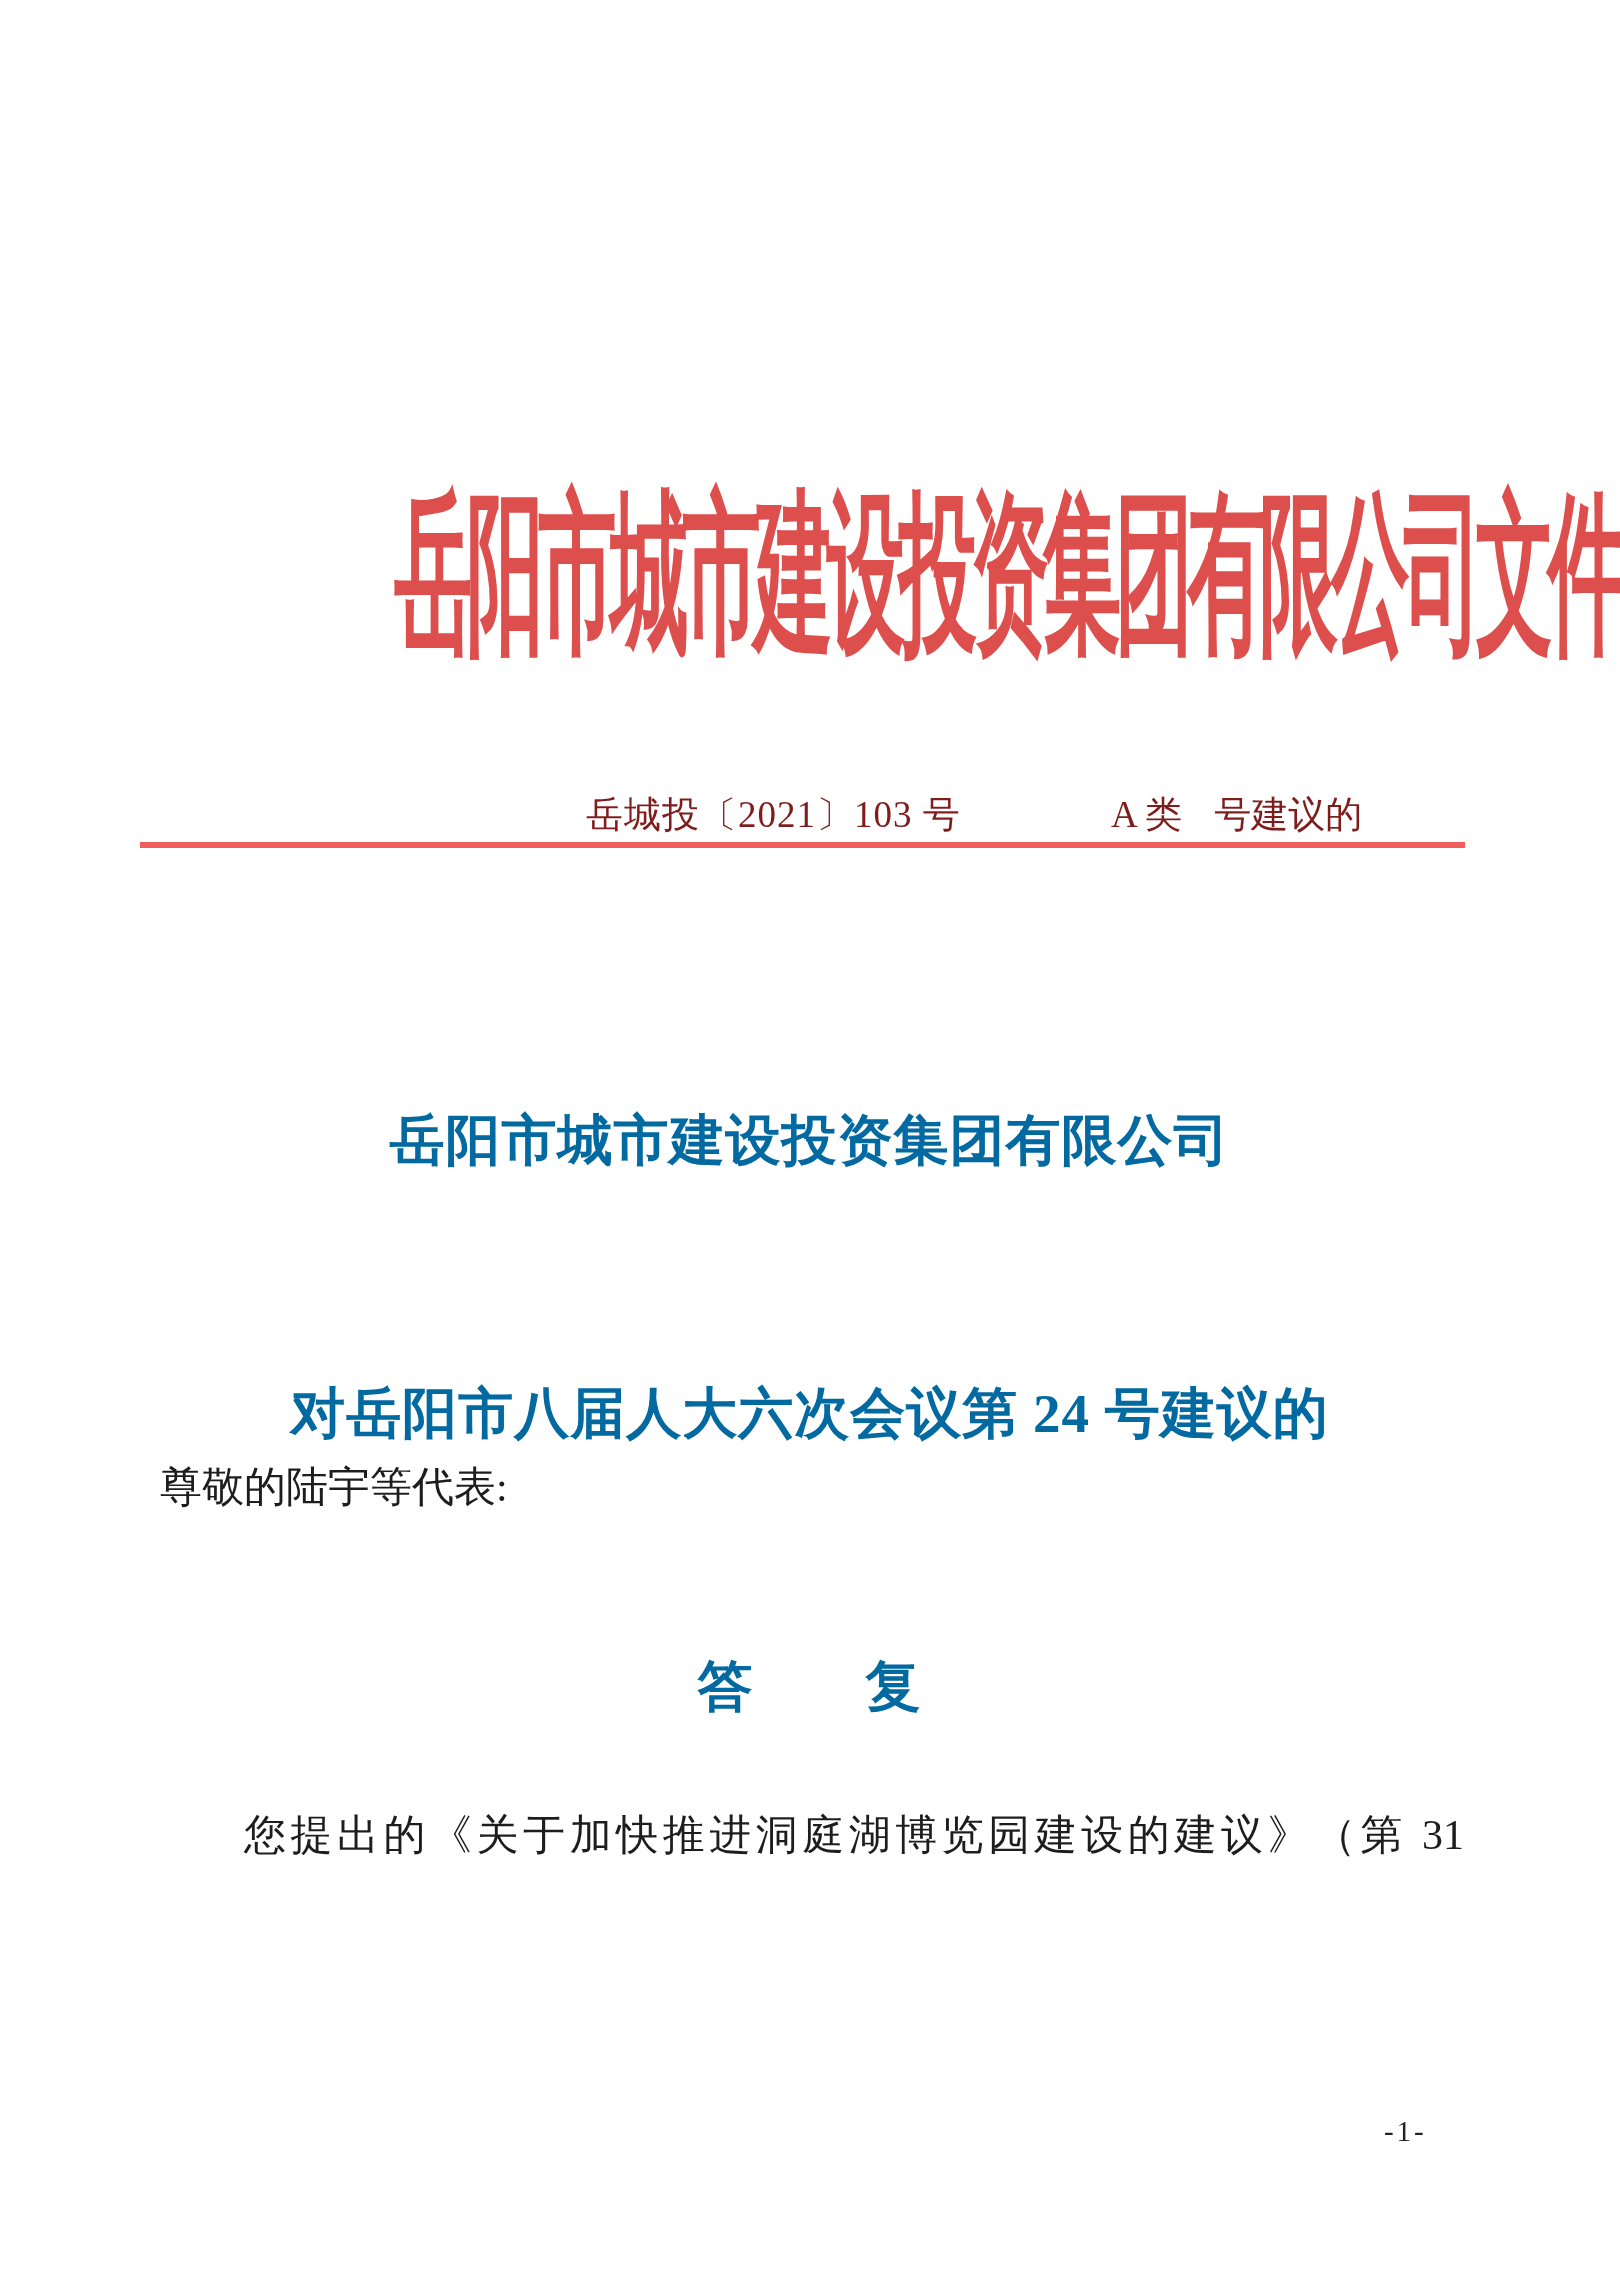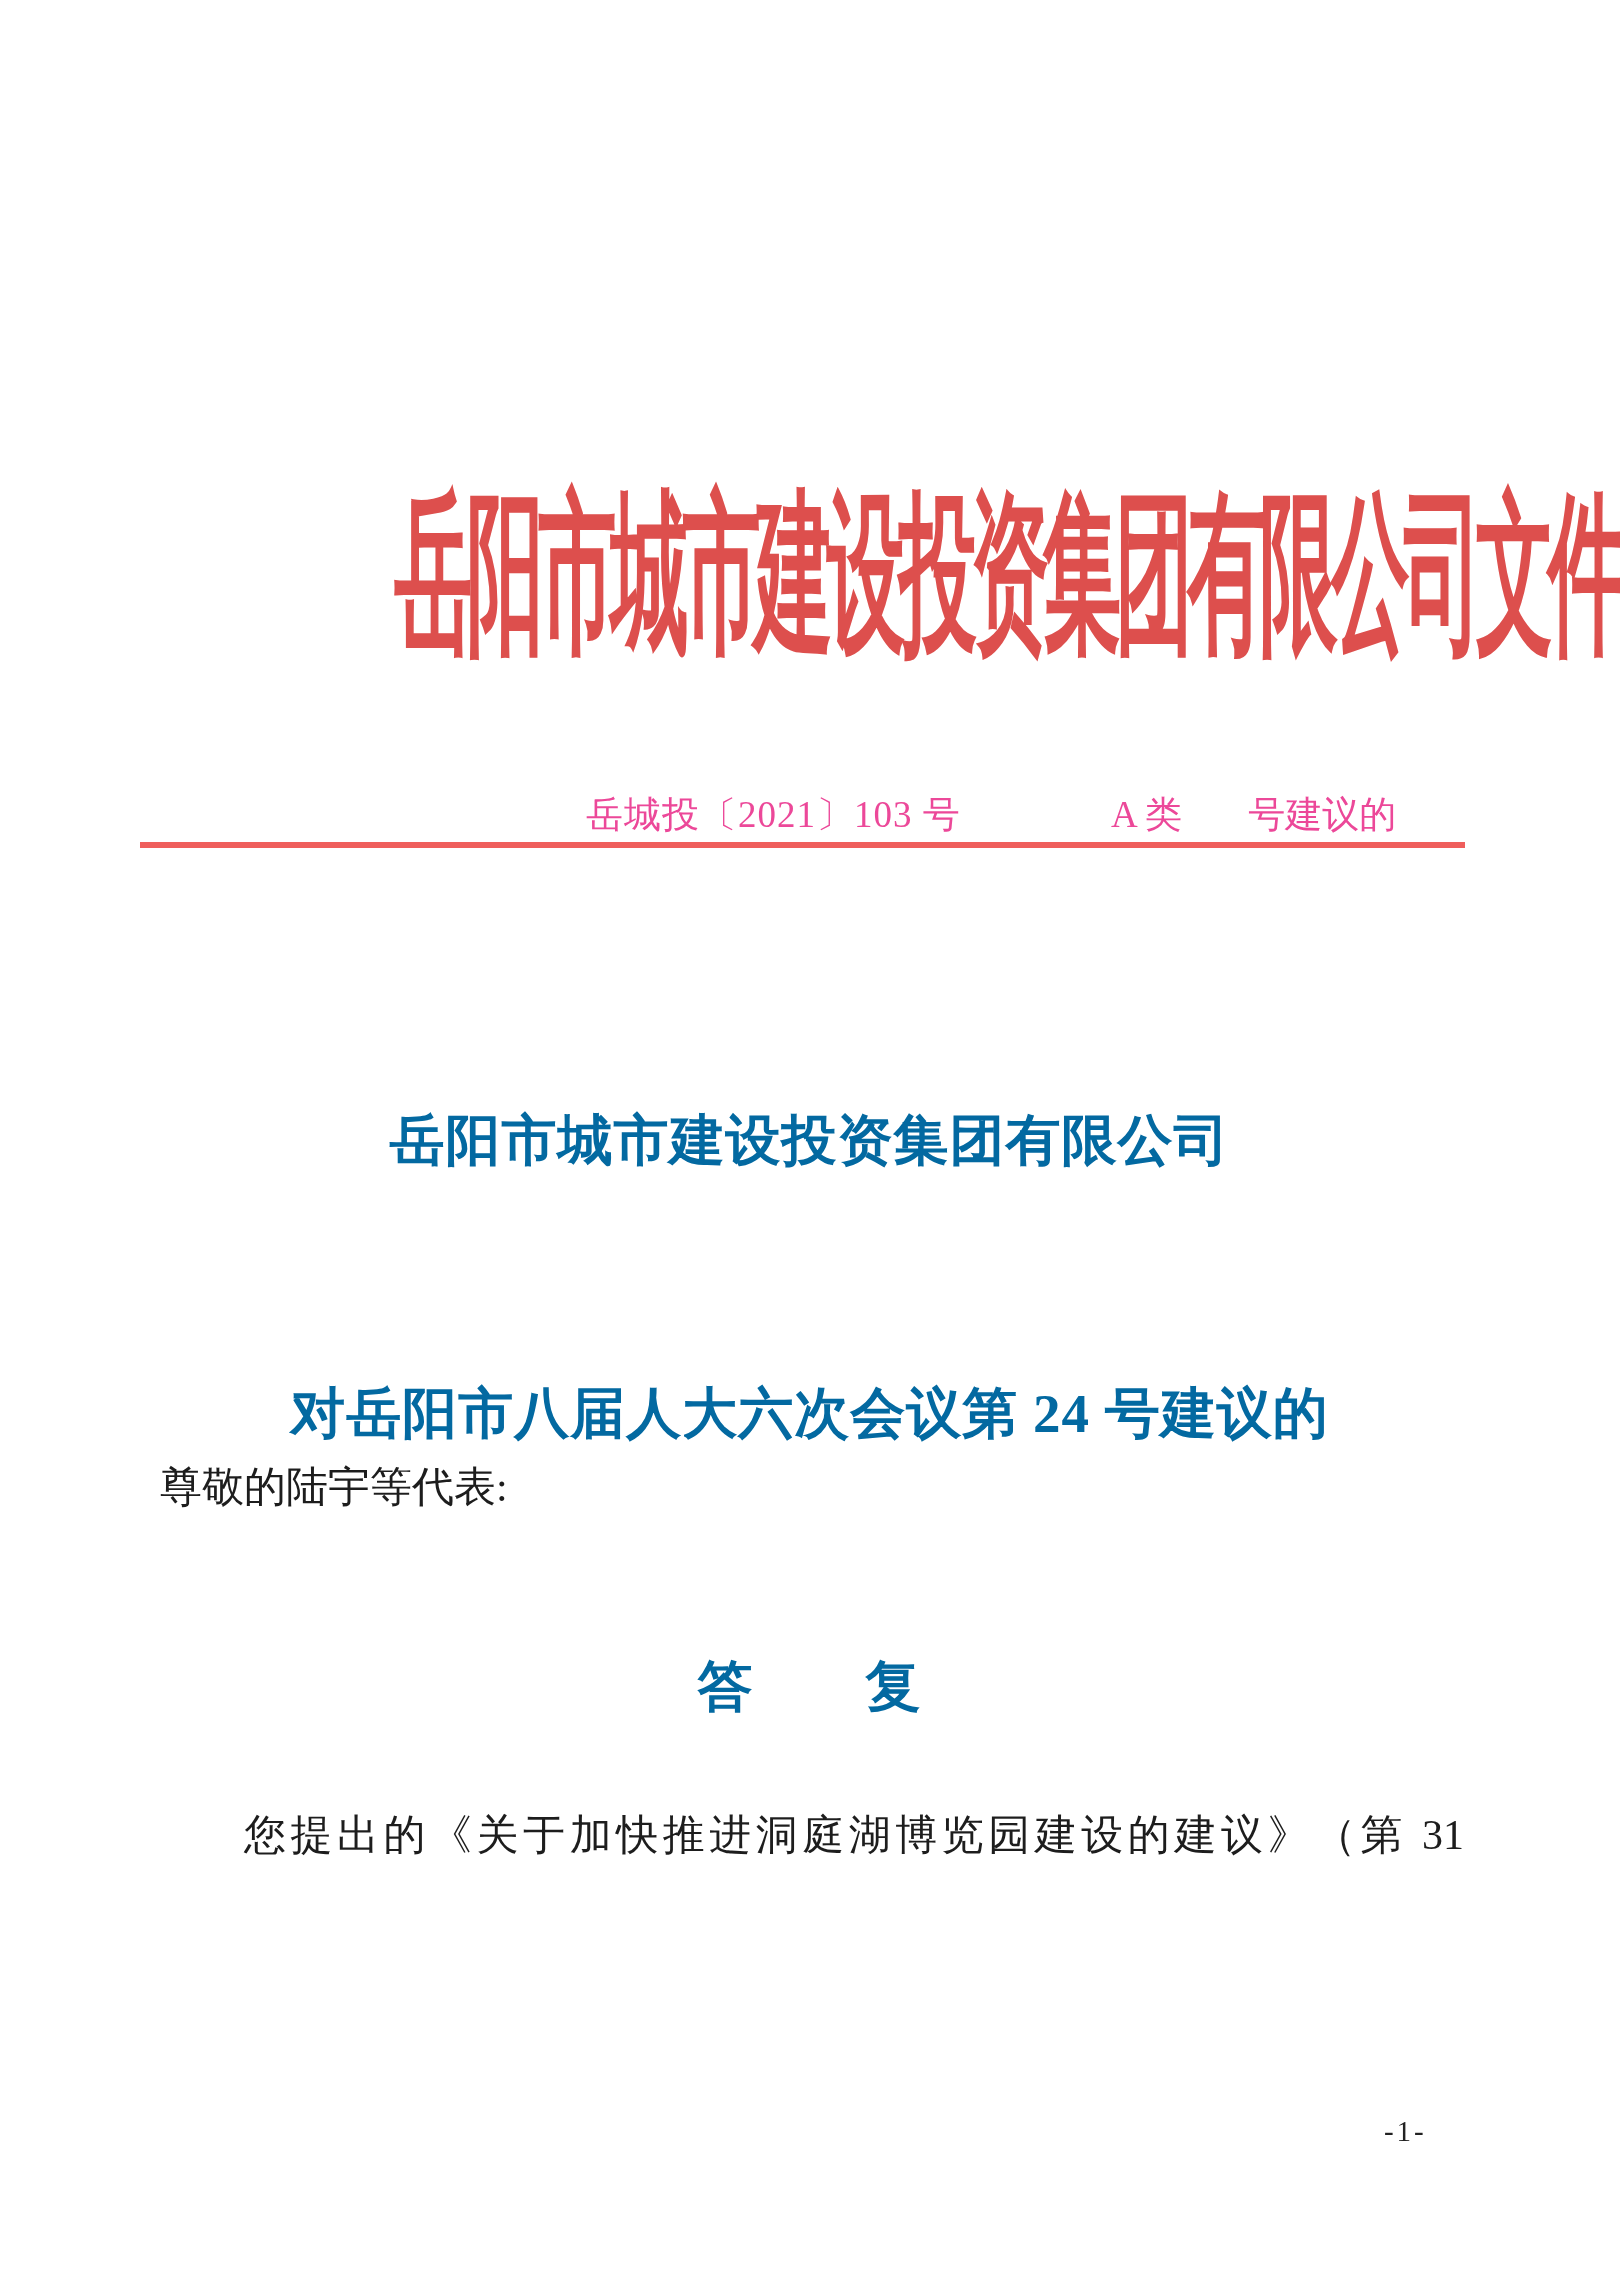--- a/index.html
+++ b/index.html
@@ -33,26 +33,26 @@
   }
 
   
   .doc-line {
     position: absolute;
     top: 790px;
     left: 0;
     width: 100%;
     height: 49px;
     font-size: 37px;
-    color: #ec4899;
+    color: #7f1d1d;
     text-decoration: underline;
   }
   .doc-number { position: absolute; left: 586px; top: 0; letter-spacing: 1px; }
   .doc-class  { position: absolute; left: 1111px; top: 0; }
-  .doc-class .cls { margin-right: 57px; }
+  .doc-class .cls { margin-right: 23px; }
 
   
   .red-rule {
     position: absolute;
     top: 842px;
     left: 140px;
     width: 1325px;
     height: 5.9px;
     background: #ef5e5c;
   }

